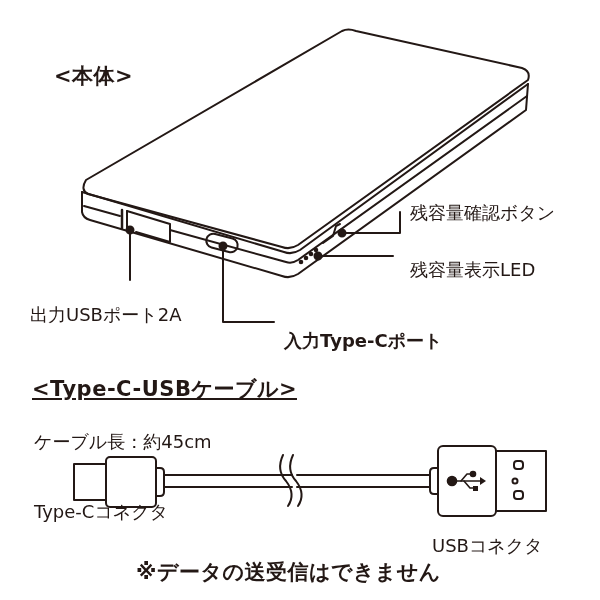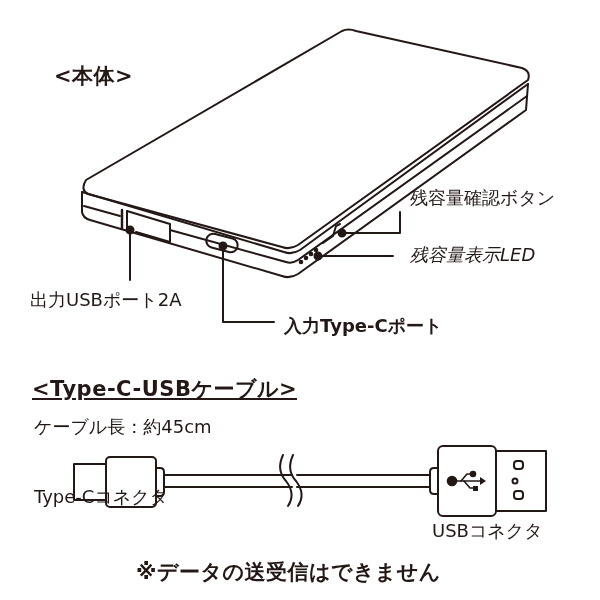--- a/index.html
+++ b/index.html
@@ -1,20 +1,20 @@
 <!DOCTYPE html>
 <html><head>
 <meta charset="utf-8">
 <style>
   html, body { margin: 0; padding: 0; background: #ffffff; }
   body { width: 600px; height: 600px; position: relative; overflow: hidden;
          font-family: "DejaVu Sans", sans-serif; color: #231815; }
   .lbl { position: absolute; white-space: nowrap; line-height: 1; color: #231815; }
   .h { font-size: 21px; font-weight: bold; letter-spacing: 0.5px; }
-  .t { font-size: 18px; }
+  .t { font-size: 18px; margin-top: 15px; }
   svg.art { position: absolute; left: 0; top: 0; }
 </style>
 </head>
 <body>
 
 <svg class="art" width="600" height="600" viewBox="0 0 600 600" fill="none" stroke="#231815" stroke-width="2" stroke-linejoin="round" stroke-linecap="round">
 
   <g>
 
     <path d="M86 180 L342 31 Q348 28 356 31 L522 68 Q531 71 528 80 L298 245 Q290 250 282 247 L88 194 Q80 190 86 180 Z"></path>
@@ -82,21 +82,21 @@
     <polyline points="461,481 467,474 473,474"></polyline>
     <circle cx="473" cy="474" r="2.5" fill="#231815"></circle>
     <polyline points="464,481 470,488 474,488"></polyline>
     <rect x="473" y="486" width="5" height="5" fill="#231815" stroke="none"></rect>
   </g>
 </svg>
 
 <div class="lbl h" style="left:54px; top:26px;margin-top:40px;">&lt;本体&gt;</div>
 
 <div class="lbl t" style="left:410px; top:189px;">残容量確認ボタン</div>
-<div class="lbl t" style="left:410px; top:246px;font-style:italic;">残容量表示LED</div>
+<div class="lbl t" style="left:410px; top:246px;">残容量表示LED</div>
 <div class="lbl t" style="left:30px; top:291px;text-align:right;">出力USBポート2A</div>
 <div class="lbl t" style="left:284px; top:317px;font-weight:bold;">入力Type-Cポート</div>
 
 <div class="lbl h" style="left:32px; top:379px;text-decoration:underline;">&lt;Type-C-USBケーブル&gt;</div>
 <div class="lbl t" style="left:34px; top:418px;">ケーブル長：約45cm</div>
 
 <div class="lbl t" style="left:34px; top:488px;">Type-Cコネクタ</div>
 <div class="lbl t" style="left:432px; top:522px;">USBコネクタ</div>
 
 <div class="lbl h" style="left:136px; top:562px;">※データの送受信はできません</div>

